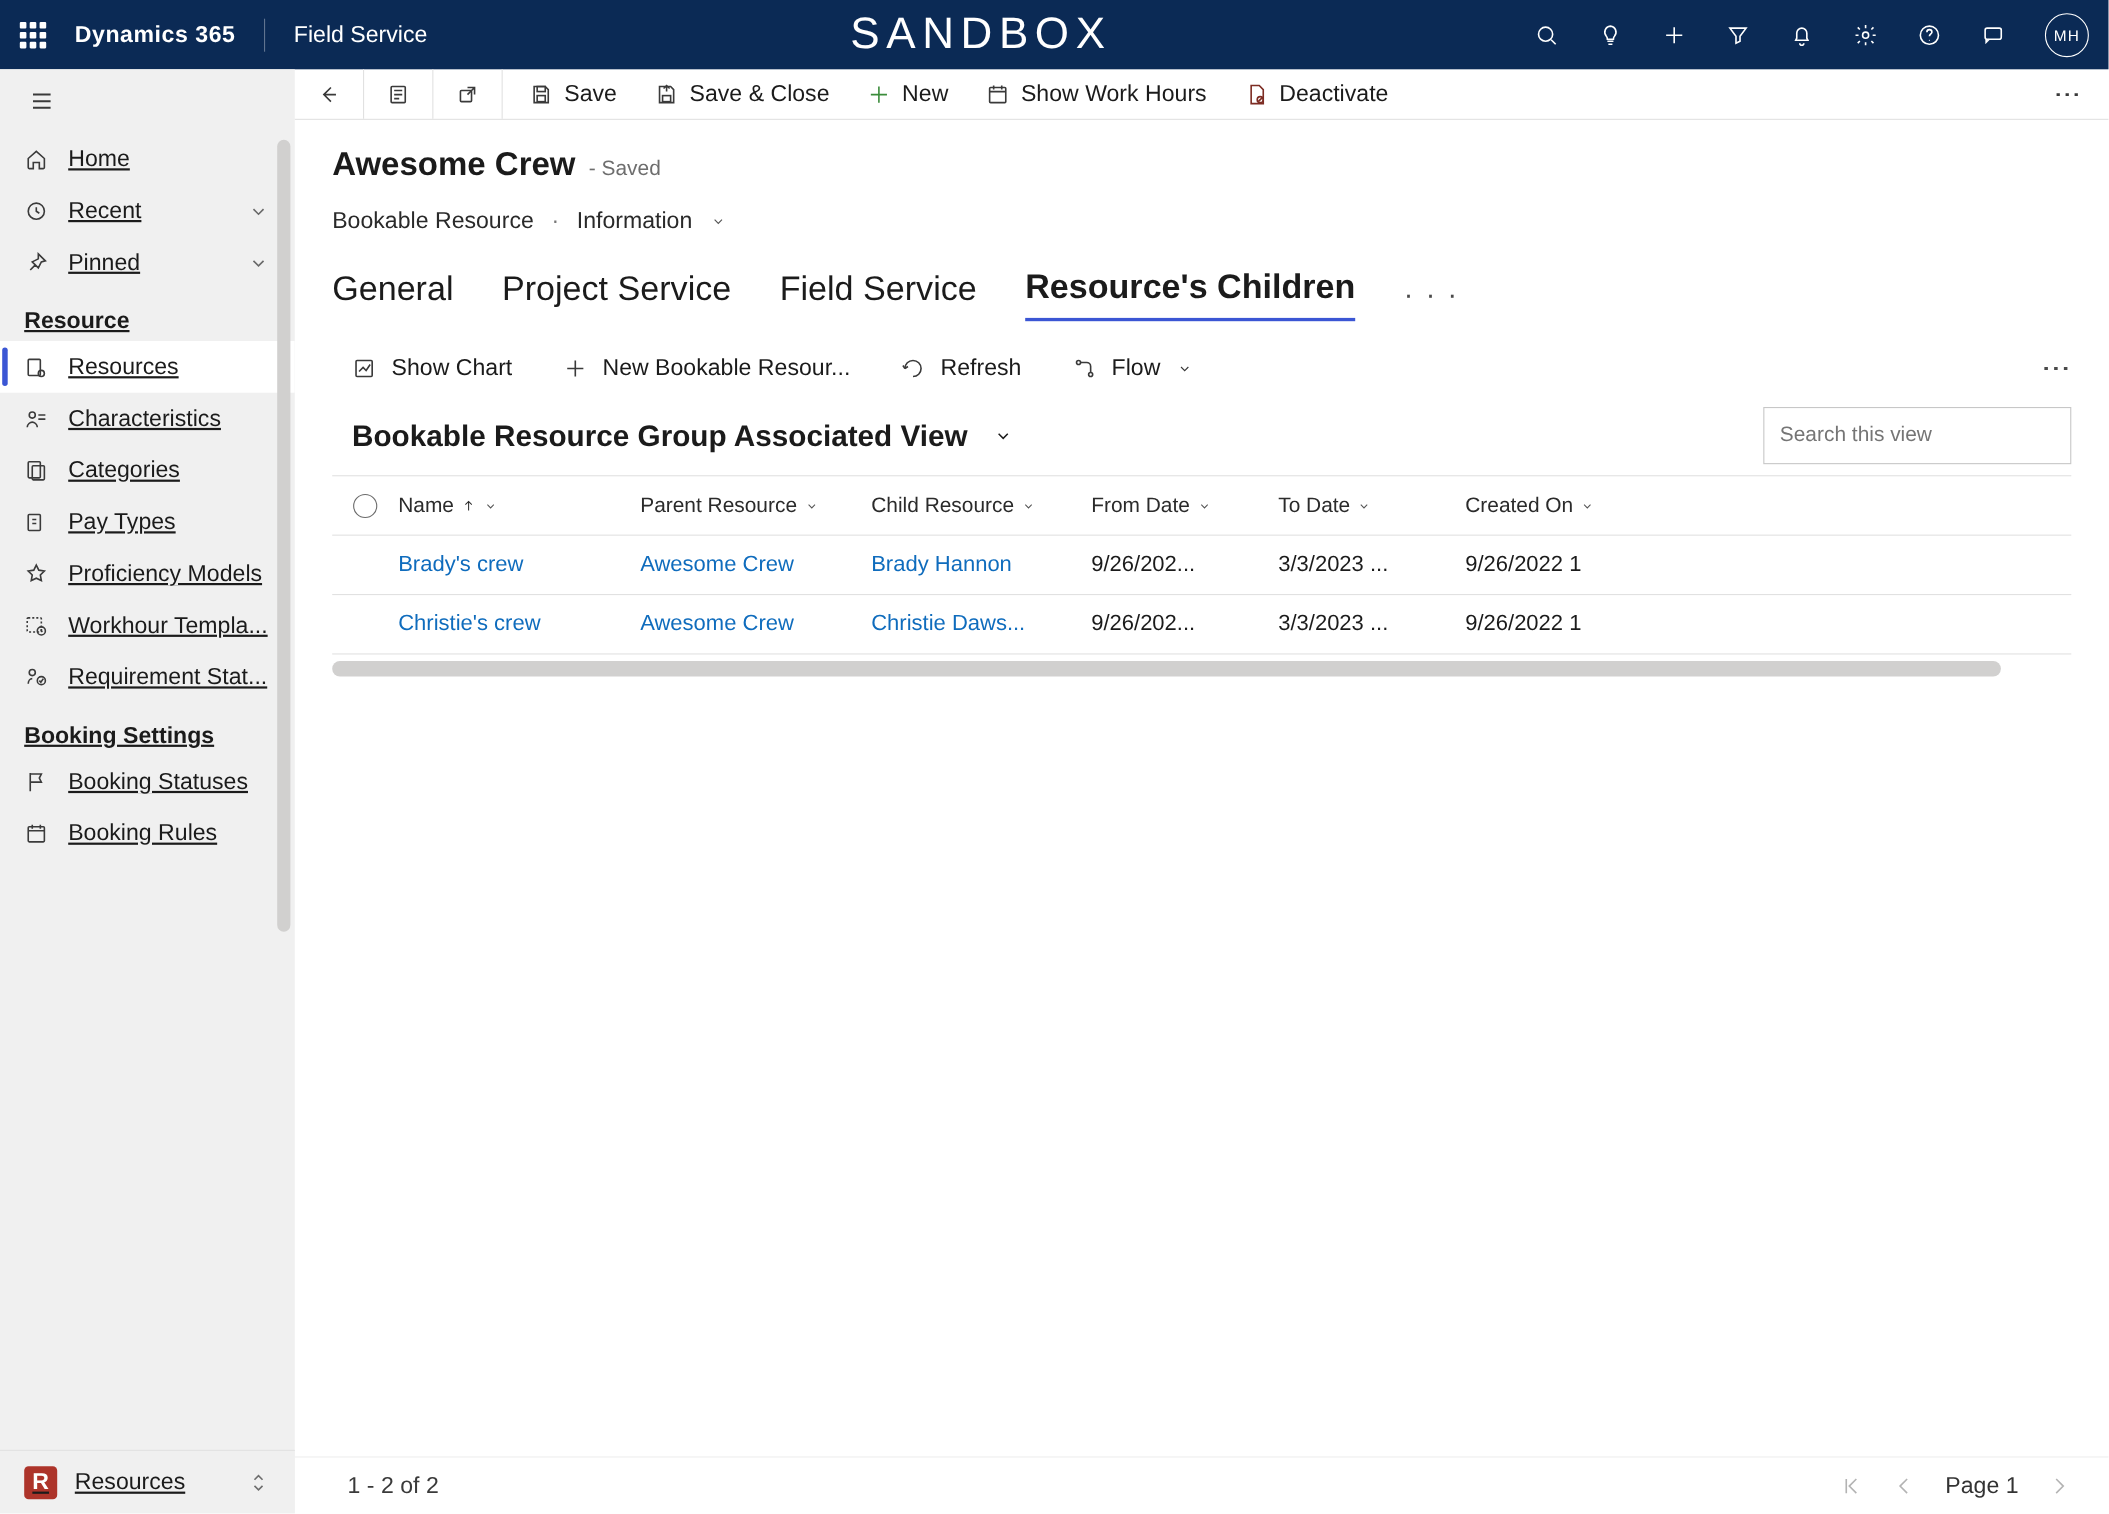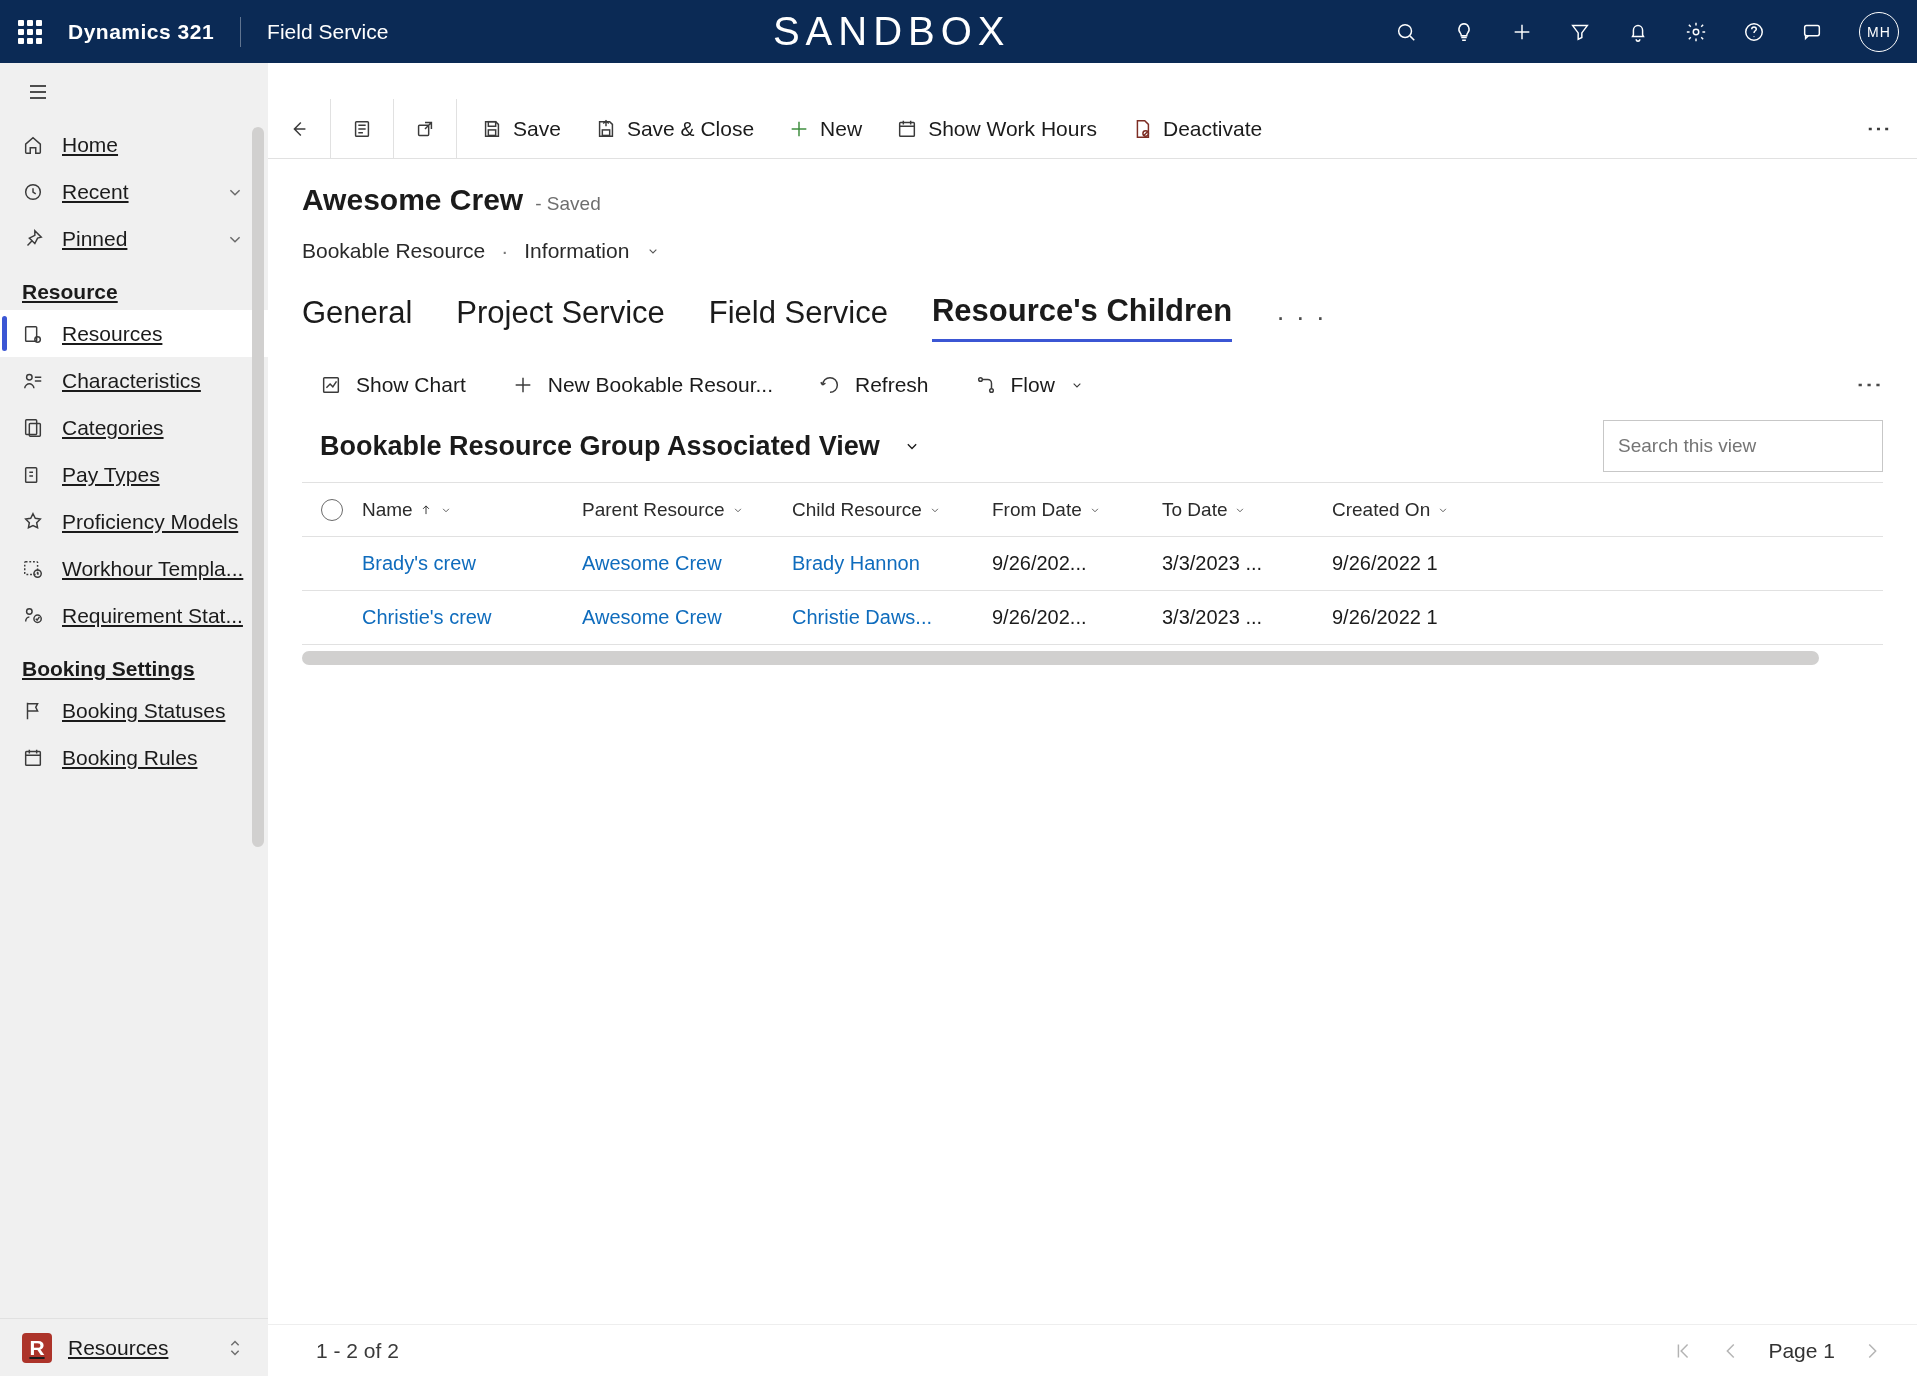--- a/index.html
+++ b/index.html
@@ -98,21 +98,21 @@
     background: var(--sidebar-bg);
   }
   .nav .area-switch .badge {
     width:30px; height:30px; background: var(--red); color:#fff; font-weight:600;
     display:flex; align-items:center; justify-content:center; border-radius:4px;
   }
   .nav .area-switch .updown { margin-left:auto; color:#6e6e6e; }
   
   .content { flex:1; display:flex; flex-direction:column; }
   .cmdbar {
-    height:60px; display:flex; align-items:stretch; border-bottom:1px solid var(--line);margin-top:36px;
+    height:46px; display:flex; align-items:stretch; border-bottom:1px solid var(--line);
   }
   .cmdbar .slot {
     display:flex; align-items:center; justify-content:center;
     padding: 0 20px; border-right:1px solid var(--line); color:#3a3a3a;
   }
   .cmdbar .slot:last-child{ border-right:none; }
   .cmdbar .btns { display:flex; align-items:center; gap:34px; padding-left:24px; flex:1; }
   .cmdbar .btn { display:flex; align-items:center; gap:10px; cursor:pointer; }
   .cmdbar .btn .ic { color:#3a3a3a; }
   .cmdbar .btn.new .ic { color: var(--green); }
@@ -191,21 +191,21 @@
       <span></span>
         <span></span>
         <span></span>
         <span></span>
         <span></span>
         <span></span>
         <span></span>
         <span></span>
         <span></span>
     </div>
-    <div class="brand">Dynamics 321</div>
+    <div class="brand">Dynamics 365</div>
     <div class="sep"></div>
     <div>Field Service</div>
   </div>
   <div class="center">
     <div class="env">SANDBOX</div>
   </div>
   <div class="right">
     <span class="ic">
         <svg viewBox="0 0 24 24">
           <circle cx="11" cy="11" r="7"></circle>

